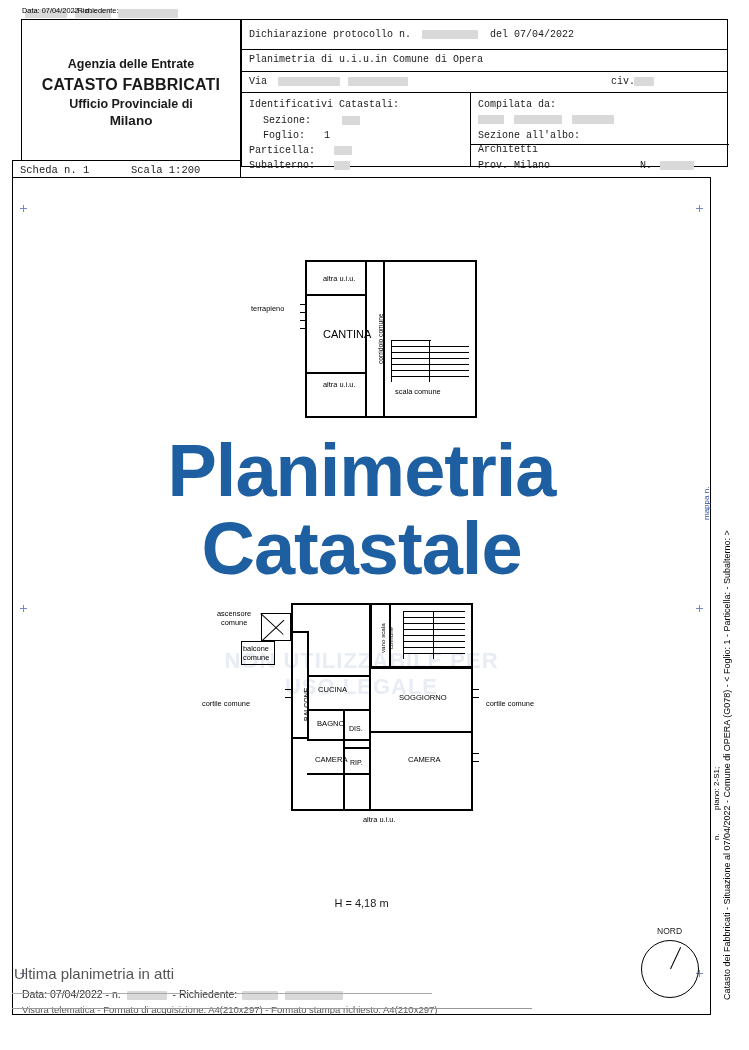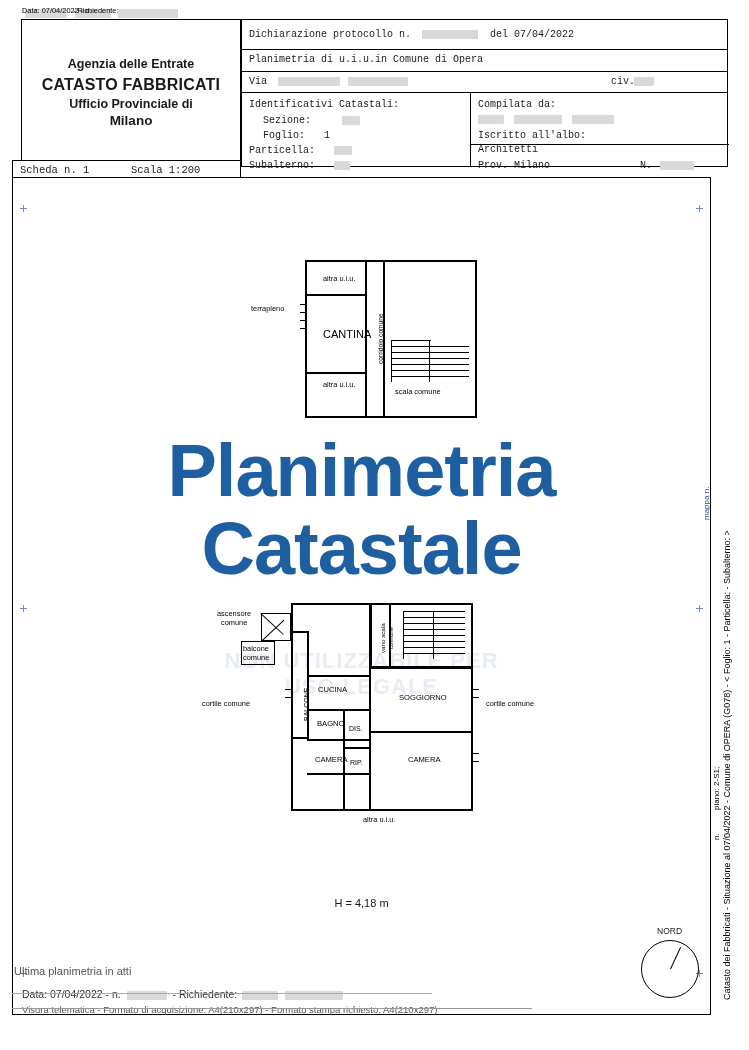--- a/index.html
+++ b/index.html
@@ -83,21 +83,21 @@
   .piano{position:absolute;width:100%;text-align:center;font-size:12px;}
 
   
   .vtext{
     position:absolute;transform-origin:0 0;transform:rotate(-90deg);
     font-size:9px;white-space:nowrap;color:#000;
   }
   .vtext-blue{color:#2a4b9b;}
 
   
-  .footer-note{position:absolute;left:14px;top:965px;font-size:11px;color:#555;}
+  .footer-note{position:absolute;left:14px;top:965px;font-size:15px;color:#555;}
   .footer-line{position:absolute;left:22px;top:988px;font-size:10.5px;color:#333;white-space:nowrap;}
   .footer-line2{position:absolute;left:22px;top:1004px;font-size:9.5px;color:#555;white-space:nowrap;}
   .footer-strike{position:absolute;left:12px;top:1008px;width:520px;height:1px;background:#999;}
   .footer-strike2{position:absolute;left:12px;top:993px;width:420px;height:1px;background:#aaa;}
 
   
   .logo{position:absolute;left:12px;top:1014px;font-size:26px;font-weight:bold;letter-spacing:-.5px;}
   .logo .v{color:#1f5fa8;}
   .logo .isura{color:#1f5fa8;}
   .logo .casa{color:#e8452c;}
@@ -153,21 +153,21 @@
     <div class="rb-txt" style="left:92px;top:125px;"><span class="red" style="width:18px;"></span></div>
     <div class="rb-txt" style="left:7px;top:140px;">Subalterno:</div>
     <div class="rb-txt" style="left:92px;top:140px;"><span class="red" style="width:16px;"></span></div>
 
     <div class="rb-txt" style="left:236px;top:79px;">Compilata da:</div>
     <div class="rb-txt" style="left:236px;top:94px;">
       <span class="red" style="width:26px;"></span>
       <span class="red" style="width:48px;margin-left:4px;"></span>
       <span class="red" style="width:42px;margin-left:4px;"></span>
     </div>
-    <div class="rb-txt" style="left:236px;top:110px;">Iscritto all'albo:</div>
+    <div class="rb-txt" style="left:236px;top:110px;">Sezione all'albo:</div>
     <div class="rb-txt" style="left:236px;top:124px;">Architetti</div>
     <div class="rb-txt" style="left:236px;top:140px;">Prov. Milano</div>
     <div class="rb-txt" style="left:398px;top:140px;">N.</div>
     <div class="rb-txt" style="left:418px;top:140px;"><span class="red" style="width:34px;"></span></div>
   </div>
 
   <div class="schedabar">
     <span style="left:7px;">Scheda n. 1</span>
     <span style="left:118px;">Scala 1:200</span>
   </div>

